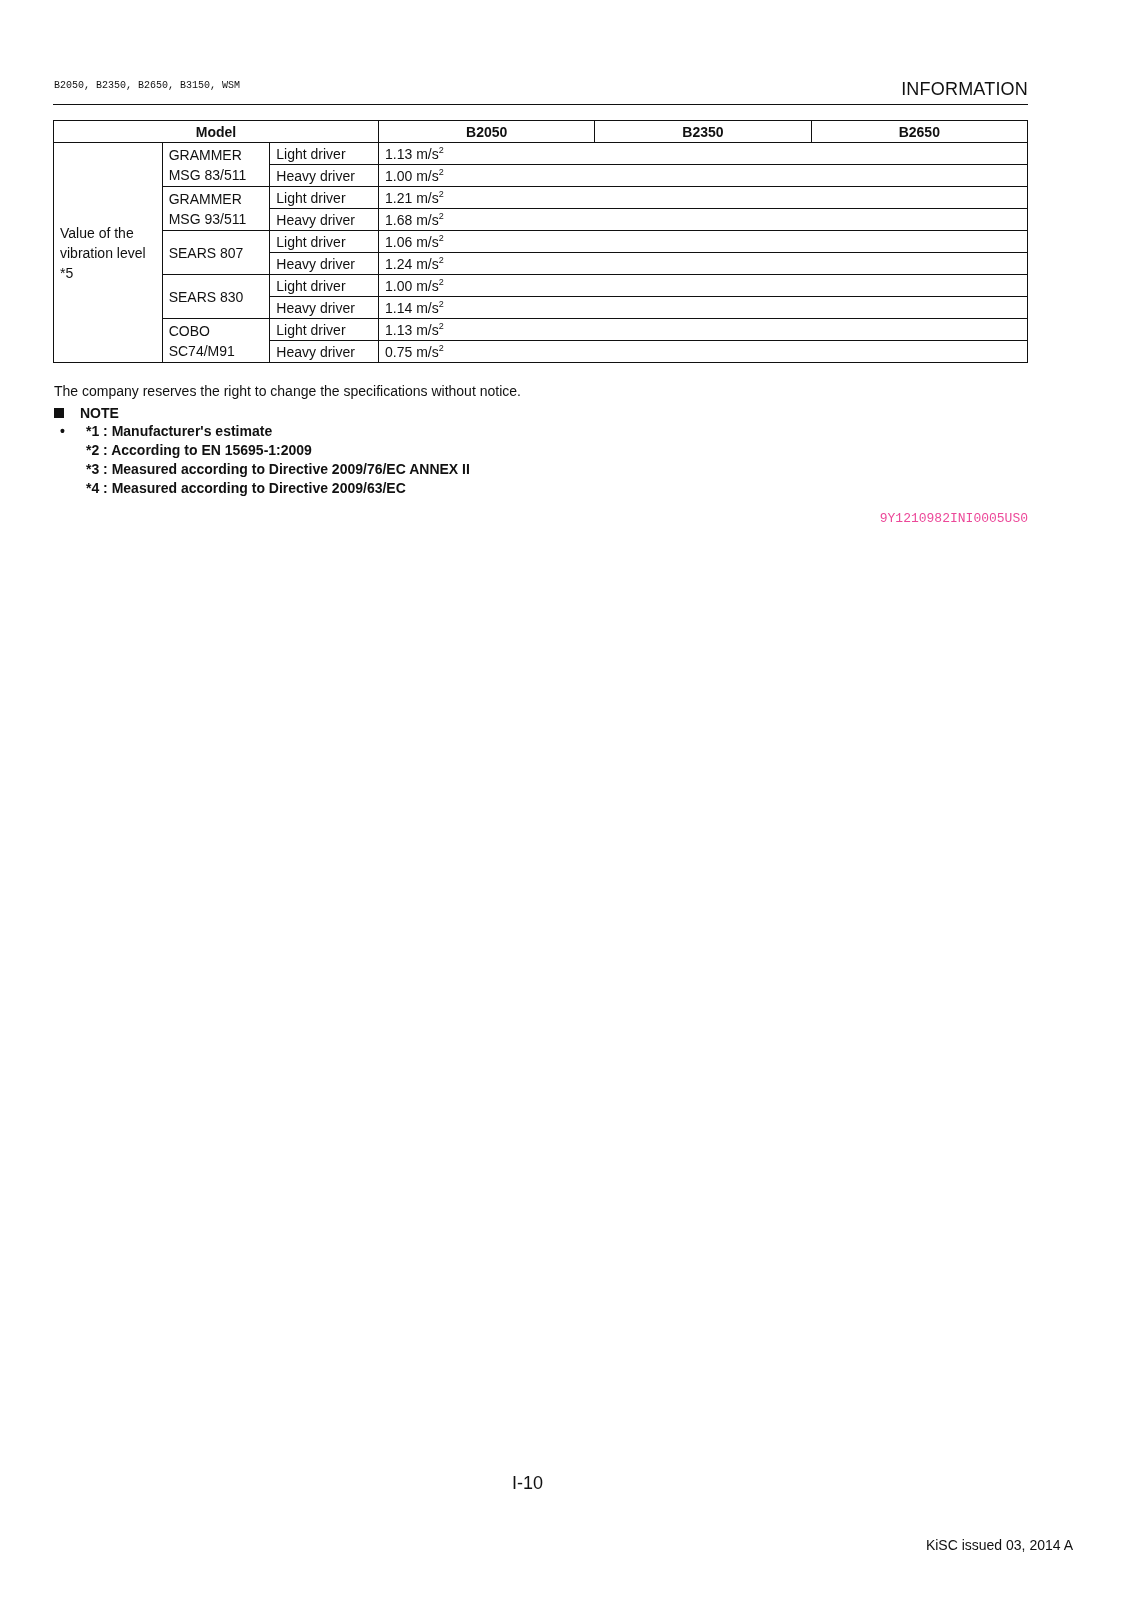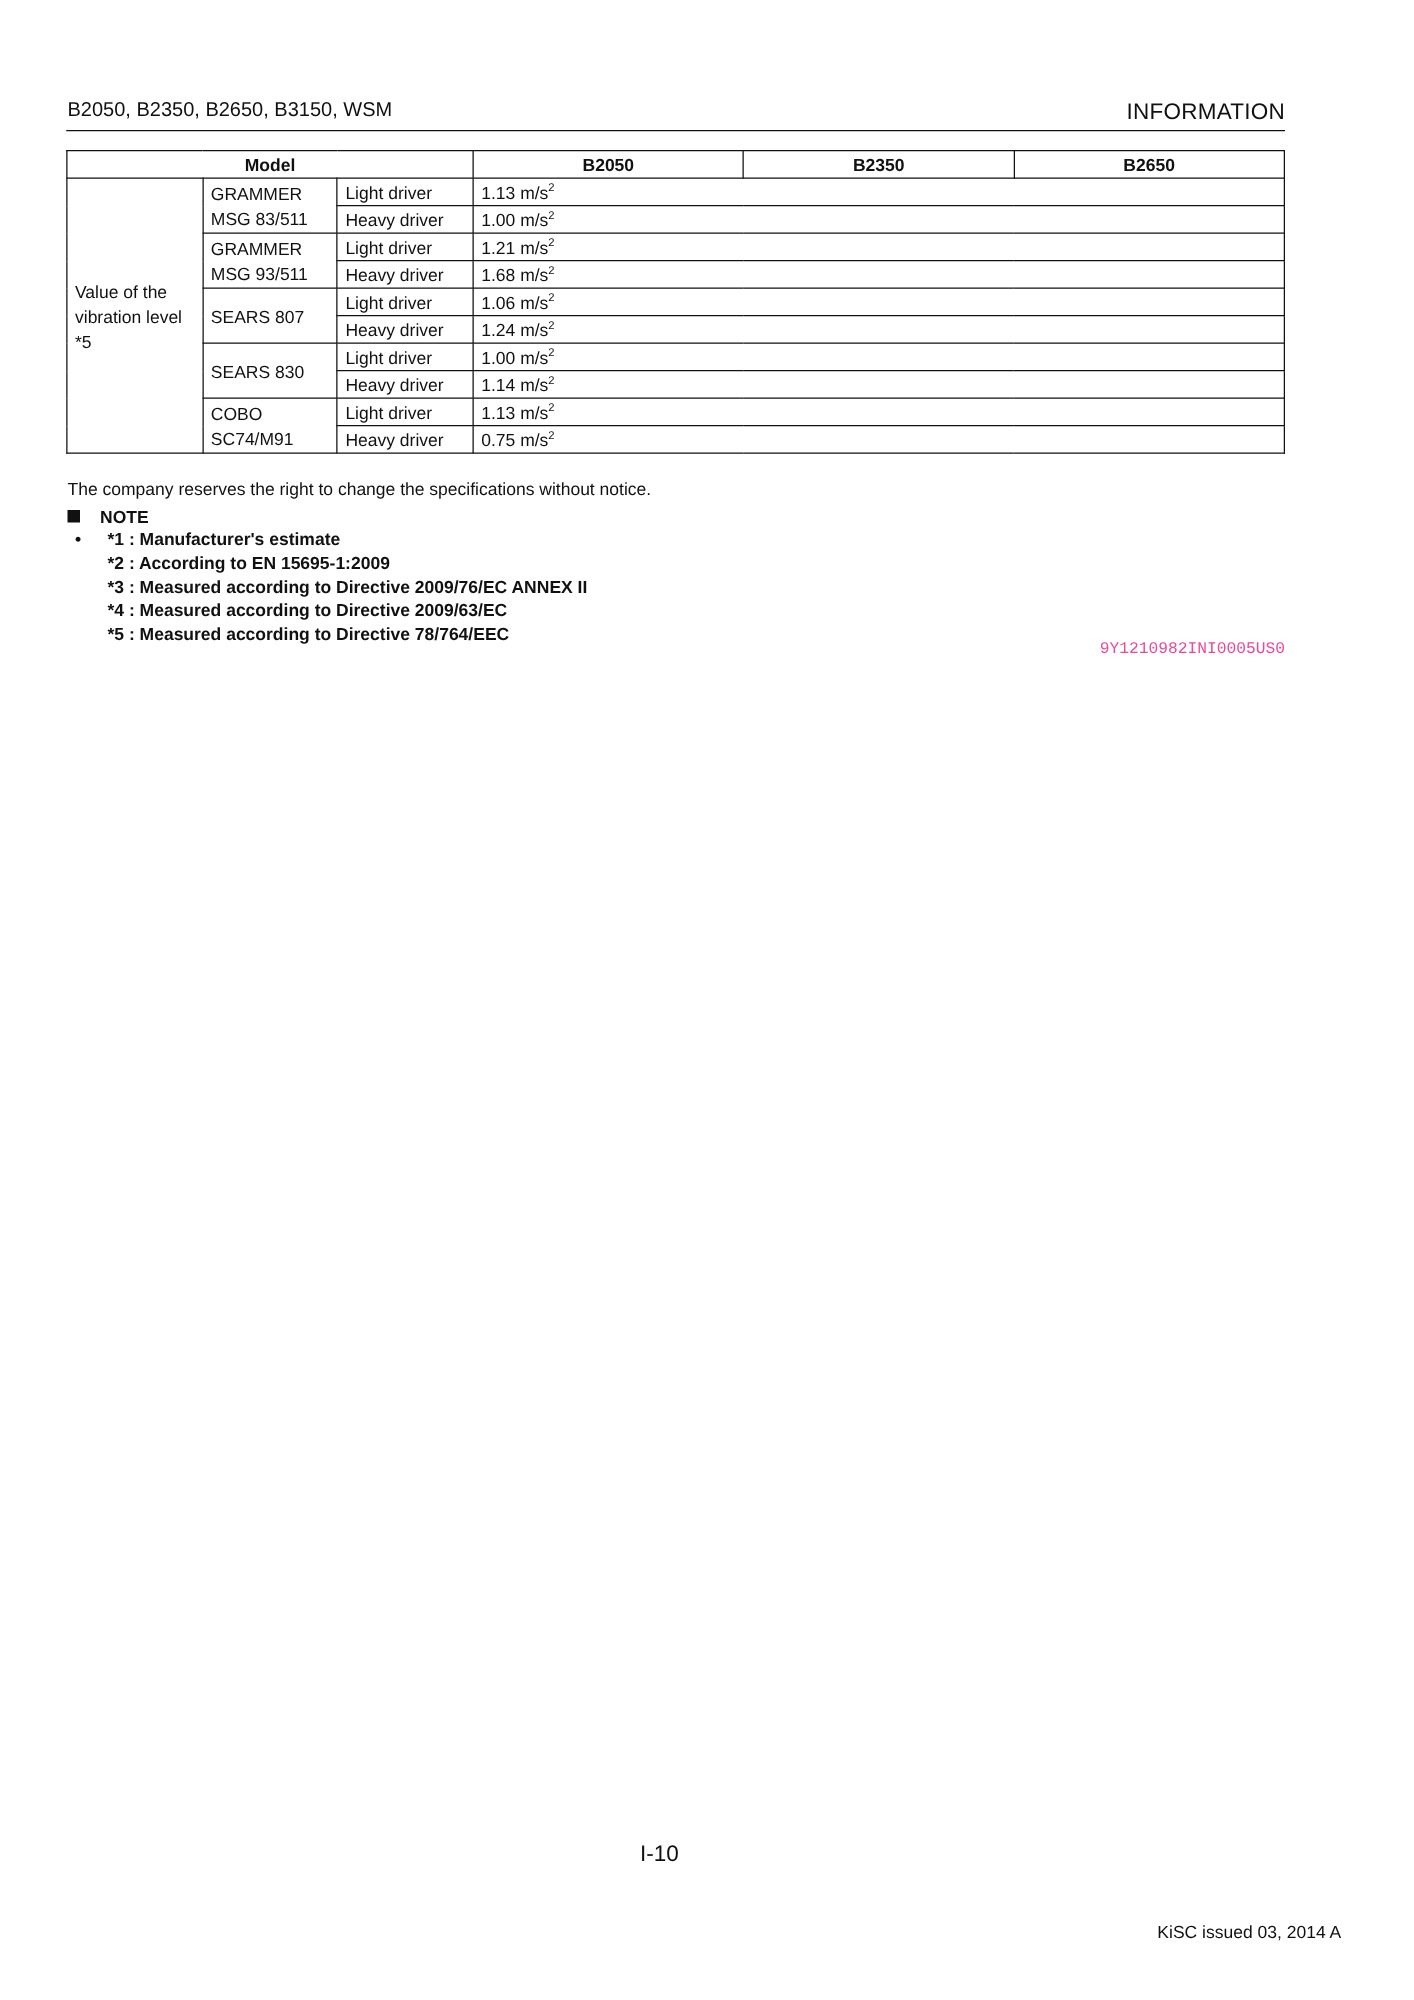--- a/index.html
+++ b/index.html
@@ -1,20 +1,20 @@
 <!DOCTYPE html>
 <html><head>
 <meta charset="utf-8">
 <style>
   html, body { margin: 0; padding: 0; background: #ffffff; }
   body {
     width: 1131px; height: 1600px; position: relative; overflow: hidden;
     font-family: "Liberation Sans", sans-serif; color: #111;
   }
-  .hdr-left { position: absolute; left: 54px; top: 80px; font-size: 16px; }
+  .hdr-left { position: absolute; left: 54px; top: 80px; font-size: 10px; font-family: Liberation Mono, monospace; }
   .hdr-right { position: absolute; right: 103px; top: 79px; font-size: 18px; letter-spacing: 0.2px; }
   .hdr-rule { position: absolute; left: 53px; width: 975px; top: 104px; height: 0; border-top: 1.5px solid #111; }
 
   table.spec {
     position: absolute; left: 53px; top: 120px; width: 975px;
     border-collapse: collapse; font-size: 14px;
   }
   table.spec td, table.spec th {
     border: 1.5px solid #111; padding: 0 6px; height: 21px; line-height: 20px; margin-top: 42px;
   }
@@ -135,19 +135,18 @@
 </div>
 
 <div class="notes">
   <div class="note-line">
     <span class="note-bullet">•</span>
     <span>*1 : Manufacturer's estimate</span>
   </div>
   <div class="note-line"><span>*2 : According to EN 15695-1:2009</span></div>
   <div class="note-line"><span>*3 : Measured according to Directive 2009/76/EC ANNEX II</span></div>
   <div class="note-line"><span>*4 : Measured according to Directive 2009/63/EC</span></div>
-  <div class="note-line"><span>*5 : Measured according to Directive 78/764/EEC</span></div>
 </div>
 
 <div class="doc-code">9Y1210982INI0005US0</div>
 
 <div class="page-num">I-10</div>
 <div class="issued">KiSC issued 03, 2014 A</div>
 
 </body></html>

